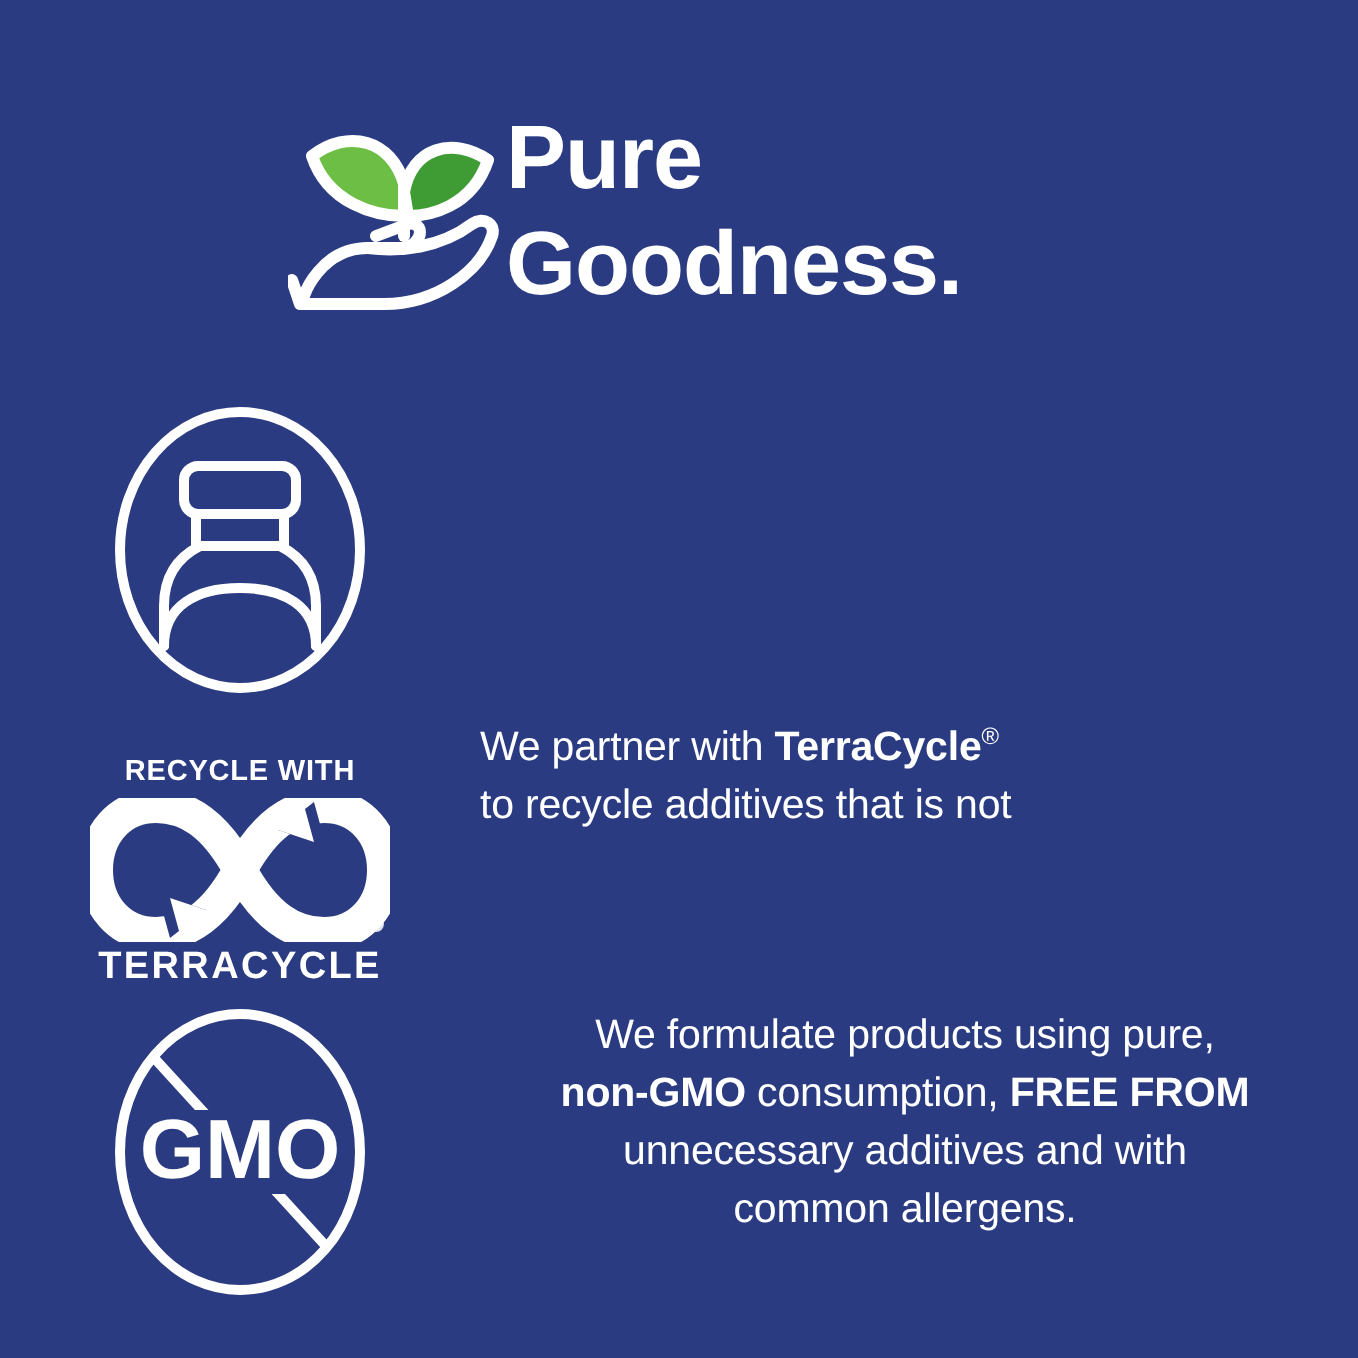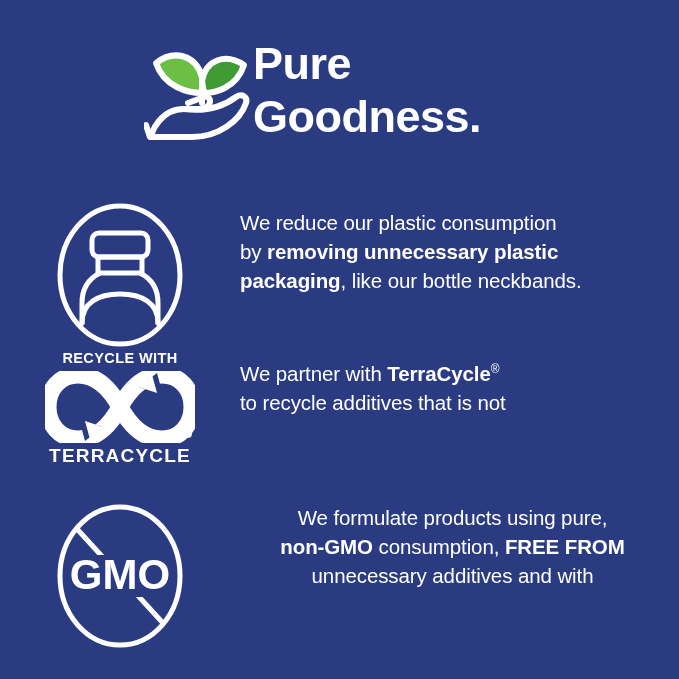--- a/index.html
+++ b/index.html
@@ -17,21 +17,21 @@
   .page {
     position: absolute;
     inset: 0;
     background: #2a3b81;
   }
 
   
   .header {
     position: absolute;
     left: 0;
-    top: 1px;
+    top: 16px;
     width: 679px;
     height: 175px;
   }
   .header-logo {
     position: absolute;
     left: 144px;
     top: 36px;
     width: 112px;
     height: 108px;
   }
@@ -95,20 +95,21 @@
     width: 150px;
     text-align: center;
     color: #ffffff;
   }
   .tc-top {
     font-size: 14.5px;
     font-weight: bold;
     letter-spacing: 0.4px;
     line-height: 18px;
     margin-bottom: 4px;
+    margin-top: 28px;
   }
   .tc-bottom {
     font-size: 19px;
     font-weight: bold;
     letter-spacing: 1.2px;
     line-height: 22px;
     margin-top: 2px;
   }
   .tc-loop { display: block; margin: 0 auto; }
 </style>
@@ -152,25 +153,20 @@
 
         <rect x="38" y="33" width="56" height="24" rx="7" fill="none" stroke="#ffffff" stroke-width="5"></rect>
 
         <rect x="44" y="57" width="44" height="16" fill="none" stroke="#ffffff" stroke-width="5"></rect>
 
         <path d="M46 73 C 34 79, 28 89, 28 103 L 28 123" fill="none" stroke="#ffffff" stroke-width="5" stroke-linecap="round"></path>
         <path d="M86 73 C 98 79, 104 89, 104 103 L 104 123" fill="none" stroke="#ffffff" stroke-width="5" stroke-linecap="round"></path>
 
         <path d="M28 123 C 28 103, 44 94, 66 94 C 88 94, 104 103, 104 123" fill="none" stroke="#ffffff" stroke-width="5" stroke-linecap="round"></path>
       </svg>
-    </div>
-    <div class="text-cell">
-      <span class="line"><span>We reduce our plastic consumption</span></span>
-      <span class="line"><span>by </span><b>removing unnecessary plastic</b></span>
-      <span class="line"><b>packaging</b><span>, like our bottle neckbands.</span></span>
     </div>
   </div>
 
   <div class="row row-2">
     <div class="icon-cell tc">
       <div class="tc-block">
         <div class="tc-top">RECYCLE WITH</div>
         <svg class="tc-loop" viewBox="0 0 150 72" width="150" height="72" aria-hidden="true">
 
           <path d="M75 36
@@ -208,16 +204,17 @@
         <line x1="24" y1="29" x2="108" y2="121" stroke="#ffffff" stroke-width="5" stroke-linecap="round"></line>
 
         <rect x="14" y="54" width="104" height="42" fill="#2a3b81"></rect>
         <text x="66" y="88" text-anchor="middle" font-family="Liberation Sans, sans-serif" font-size="42" font-weight="bold" fill="#ffffff">GMO</text>
       </svg>
     </div>
     <div class="text-cell">
       <span class="line"><span>We formulate products using pure,</span></span>
       <span class="line"><b>non-GMO</b><span> consumption, </span><b>FREE FROM</b></span>
       <span class="line"><span>unnecessary additives and with</span></span>
+      <span class="line"><span>common allergens.</span></span>
     </div>
   </div>
 
 </div>
 
 </body></html>

